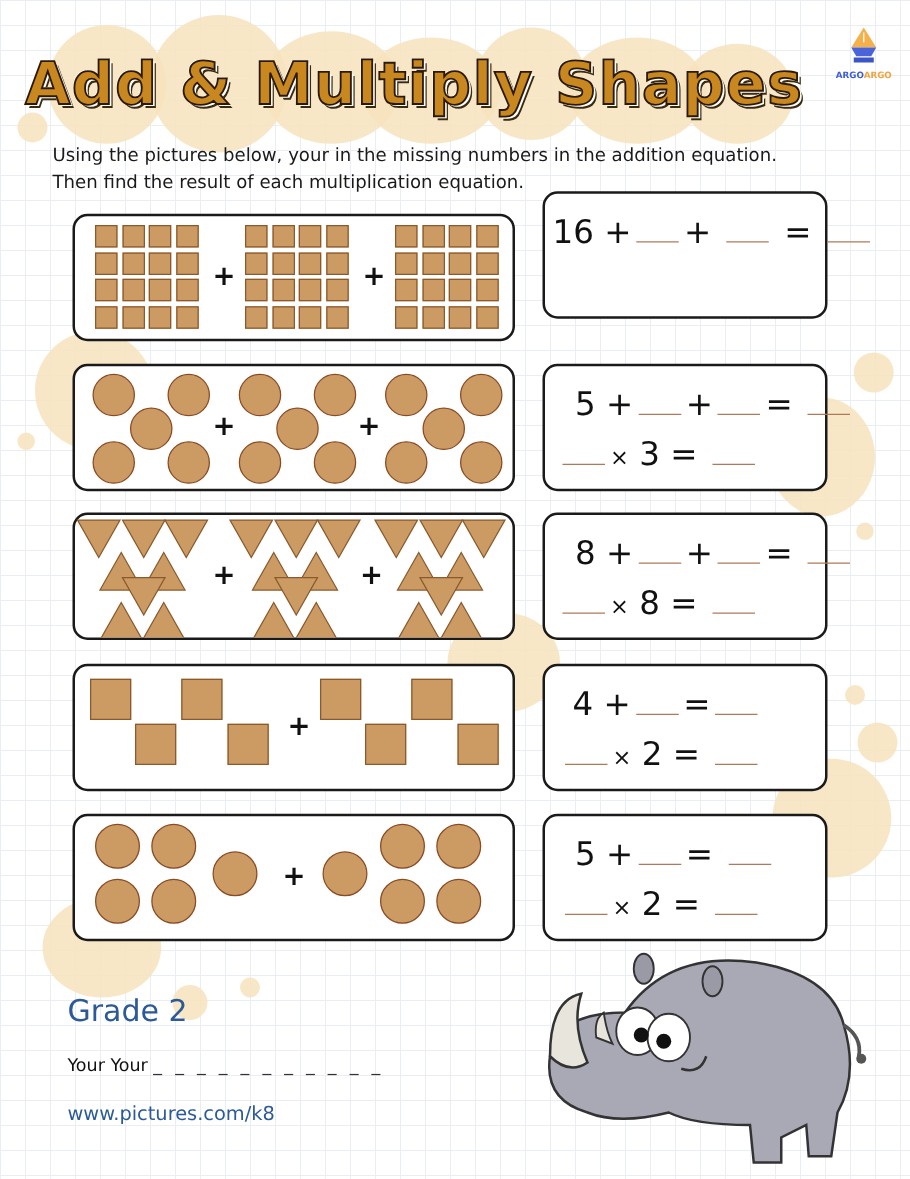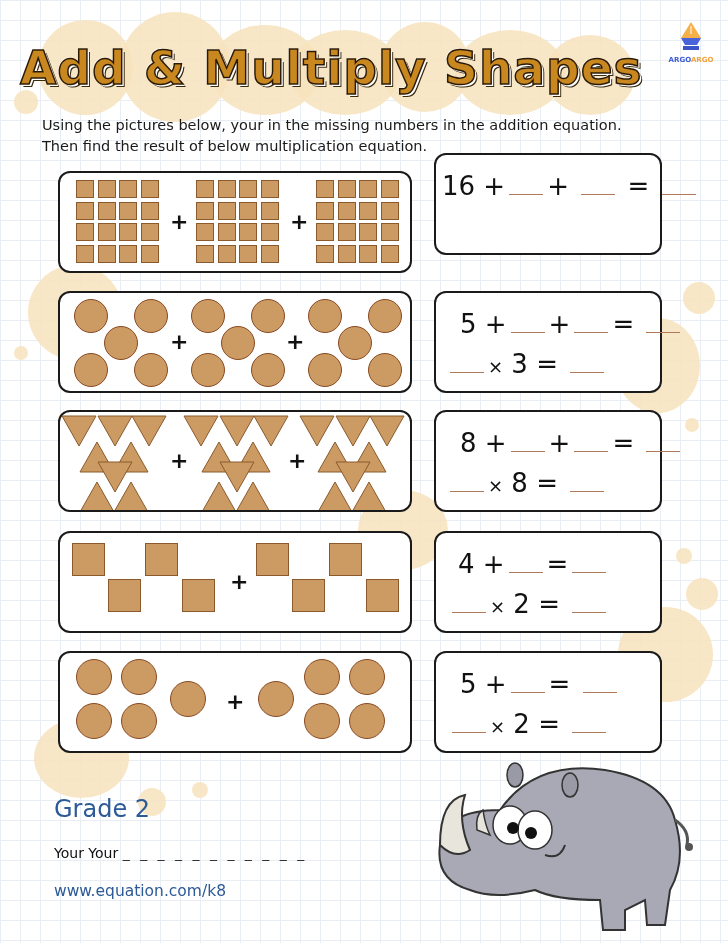--- a/index.html
+++ b/index.html
@@ -64,21 +64,21 @@
     <path d="M14 2 L24 18 L4 18 Z" fill="#f5b04a"></path>
     <path d="M4 18 L24 18 L20 25 L8 25 Z" fill="#4a63d8"></path>
     <rect x="6" y="26" width="16" height="4" fill="#3b54c8"></rect>
     <line x1="14" y1="6" x2="14" y2="14" stroke="#fff" stroke-width="1"></line>
   </svg>
   <div class="logo-text"><span style="color:#3b5bd6">ARGO</span><span>ARGO</span></div>
 </div>
 
 <div class="instr">
   <div>Using the pictures below, your in the missing numbers in the addition equation.</div>
-  <div>Then find the result of below multiplication equation.</div>
+  <div>Then find the result of each multiplication equation.</div>
 </div>
 
 <div class="box pbox" style="top:171px;">
   <div id="p1">
       <div class="sq" style="left: 16px; top: 7px; width: 18px; height: 18px;"></div>
       <div class="sq" style="left: 37.5px; top: 7px; width: 18px; height: 18px;"></div>
       <div class="sq" style="left: 59px; top: 7px; width: 18px; height: 18px;"></div>
       <div class="sq" style="left: 80.5px; top: 7px; width: 18px; height: 18px;"></div>
       <div class="sq" style="left: 16px; top: 28.5px; width: 18px; height: 18px;"></div>
       <div class="sq" style="left: 37.5px; top: 28.5px; width: 18px; height: 18px;"></div>
@@ -227,21 +227,21 @@
   <span class="plus" style="left:166px;top:36px;">+</span>
 </div>
 <div class="box ebox" style="top:651px;">
   <div class="eq" style="left:24px;top:16px;"><span>5</span> <span>+</span><span class="blank"></span><span>=</span> <span class="blank"></span></div>
   <div class="eq" style="left:12px;top:56px;"><span class="blank"></span><span style="font-size:18px">×</span> <span>2</span> <span>=</span> <span class="blank"></span></div>
 </div>
 
 <div class="grade">Grade 2</div>
 <div class="name"><span>Your Your</span> <span style="letter-spacing:3px;color:#333">_ _ _ _ _ _ _ _ _ _ _</span></div>
 <div class="promo">
-  <div>www.equation.com/k8</div>
+  <div>www.pictures.com/k8</div>
 </div>
 
 <svg class="rhino" width="290" height="190" viewBox="0 0 290 190">
   <path d="M75 60 Q110 10 180 20 Q240 30 250 70 Q262 110 245 140 L240 175 L222 175 L220 150 L200 160 L200 180 L178 180 L175 150 Q130 150 110 140 Q70 150 45 140 Q10 130 15 95 Q20 60 75 60 Z" fill="#a9a9b5" stroke="#333" stroke-width="2"></path>
   <path d="M15 95 Q15 50 40 45 Q32 70 45 100 Q30 110 15 95 Z" fill="#e8e6dc" stroke="#333" stroke-width="2"></path>
   <path d="M52 80 Q50 65 58 60 Q60 75 65 85 Z" fill="#e8e6dc" stroke="#333" stroke-width="1.5"></path>
   <ellipse cx="90" cy="25" rx="8" ry="12" fill="#9a9aa6" stroke="#333" stroke-width="1.5"></ellipse>
   <ellipse cx="145" cy="35" rx="8" ry="12" fill="#9a9aa6" stroke="#333" stroke-width="1.5"></ellipse>
   <ellipse cx="85" cy="75" rx="17" ry="19" fill="#fff" stroke="#333" stroke-width="1.5"></ellipse>
   <ellipse cx="110" cy="80" rx="17" ry="19" fill="#fff" stroke="#333" stroke-width="1.5"></ellipse>

